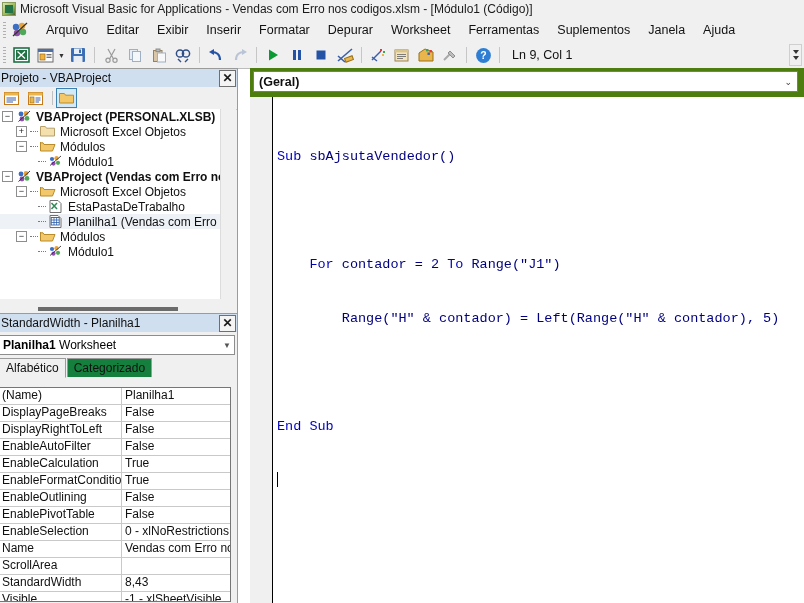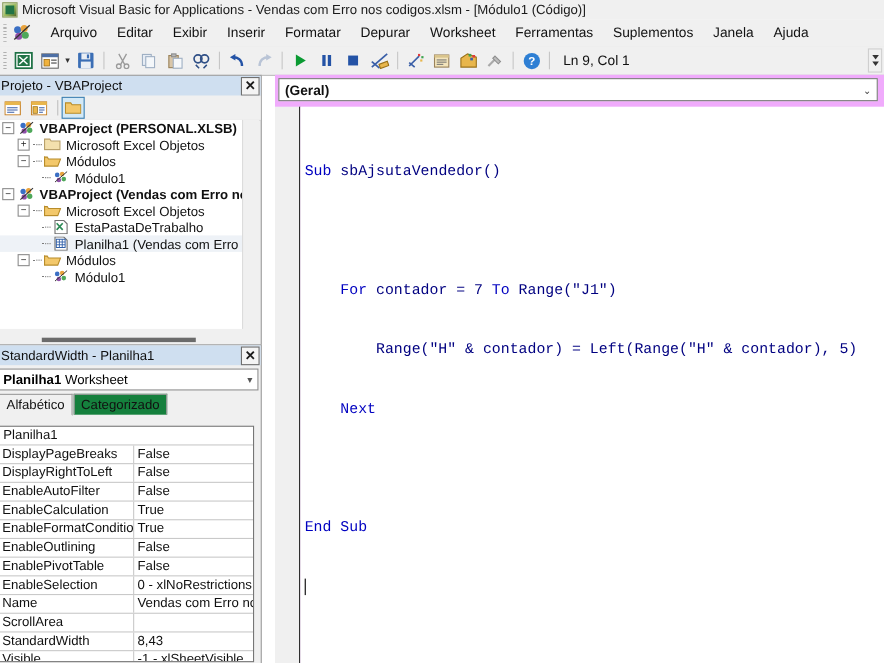--- a/index.html
+++ b/index.html
@@ -158,21 +158,21 @@
     white-space:nowrap;overflow:hidden;line-height:15px;
   }
   .pval{
     flex:1;padding-left:3px;font-size:12px;color:#101010;
     white-space:nowrap;overflow:hidden;line-height:15px;
   }
 
   
   .code-win{
     position:absolute;left:250px;top:68px;width:554px;height:535px;
-    background:#f0abfc;
+    background:#4d7c0f;
   }
   .code-combo{
     position:absolute;left:3px;top:3px;width:545px;height:21px;
     background:#fff;border:1px solid #7a7a7a;box-sizing:border-box;
     display:flex;align-items:center;justify-content:space-between;padding:0 5px;
   }
   .code-combo .cc-text{font-size:12.5px;color:#101010;font-weight:bold;}
   .code-combo .cc-arrow{font-size:9px;color:#444;}
   .code-margin{
     position:absolute;left:0;top:29px;width:22px;height:506px;
@@ -543,20 +543,21 @@
       <span class="pc-arrow">▼</span>
     </div>
 
     <div class="prop-tabs">
       <div class="ptab active"><span>Alfabético</span></div>
       <div class="ptab"><span>Categorizado</span></div>
     </div>
 
     <div class="prop-grid">
       <div class="prow">
+          <div class="pname">(Name)</div>
           <div class="pval">Planilha1</div>
         </div>
       <div class="prow">
           <div class="pname">DisplayPageBreaks</div>
           <div class="pval">False</div>
         </div>
       <div class="prow">
           <div class="pname">DisplayRightToLeft</div>
           <div class="pval">False</div>
         </div>
@@ -605,22 +606,21 @@
 
   <div class="code-win">
     <div class="code-combo">
       <span class="cc-text">(Geral)</span>
       <span class="cc-arrow">⌄</span>
     </div>
     <div class="code-margin"></div>
     <div class="code-area">
       <div class="code-line"><span class="kw">Sub</span><span class="id"> sbAjsutaVendedor()</span></div>
       <div class="code-line">&nbsp;</div>
-      <div class="code-line">    <span class="kw">For</span><span class="id"> contador = 7 </span><span class="kw">To</span><span class="id"> Range("J1")</span></div>
+      <div class="code-line">    <span class="kw">For</span><span class="id"> contador = 2 </span><span class="kw">To</span><span class="id"> Range("J1")</span></div>
       <div class="code-line">        <span class="id">Range("H" &amp; contador) = Left(Range("H" &amp; contador), 5)</span></div>
-      <div class="code-line">    <span class="kw">Next</span></div>
       <div class="code-line">&nbsp;</div>
       <div class="code-line"><span class="kw">End Sub</span></div>
       <div class="code-line"><span class="caret"></span></div>
     </div>
   </div>
 
 </div>
 
 </body></html>

